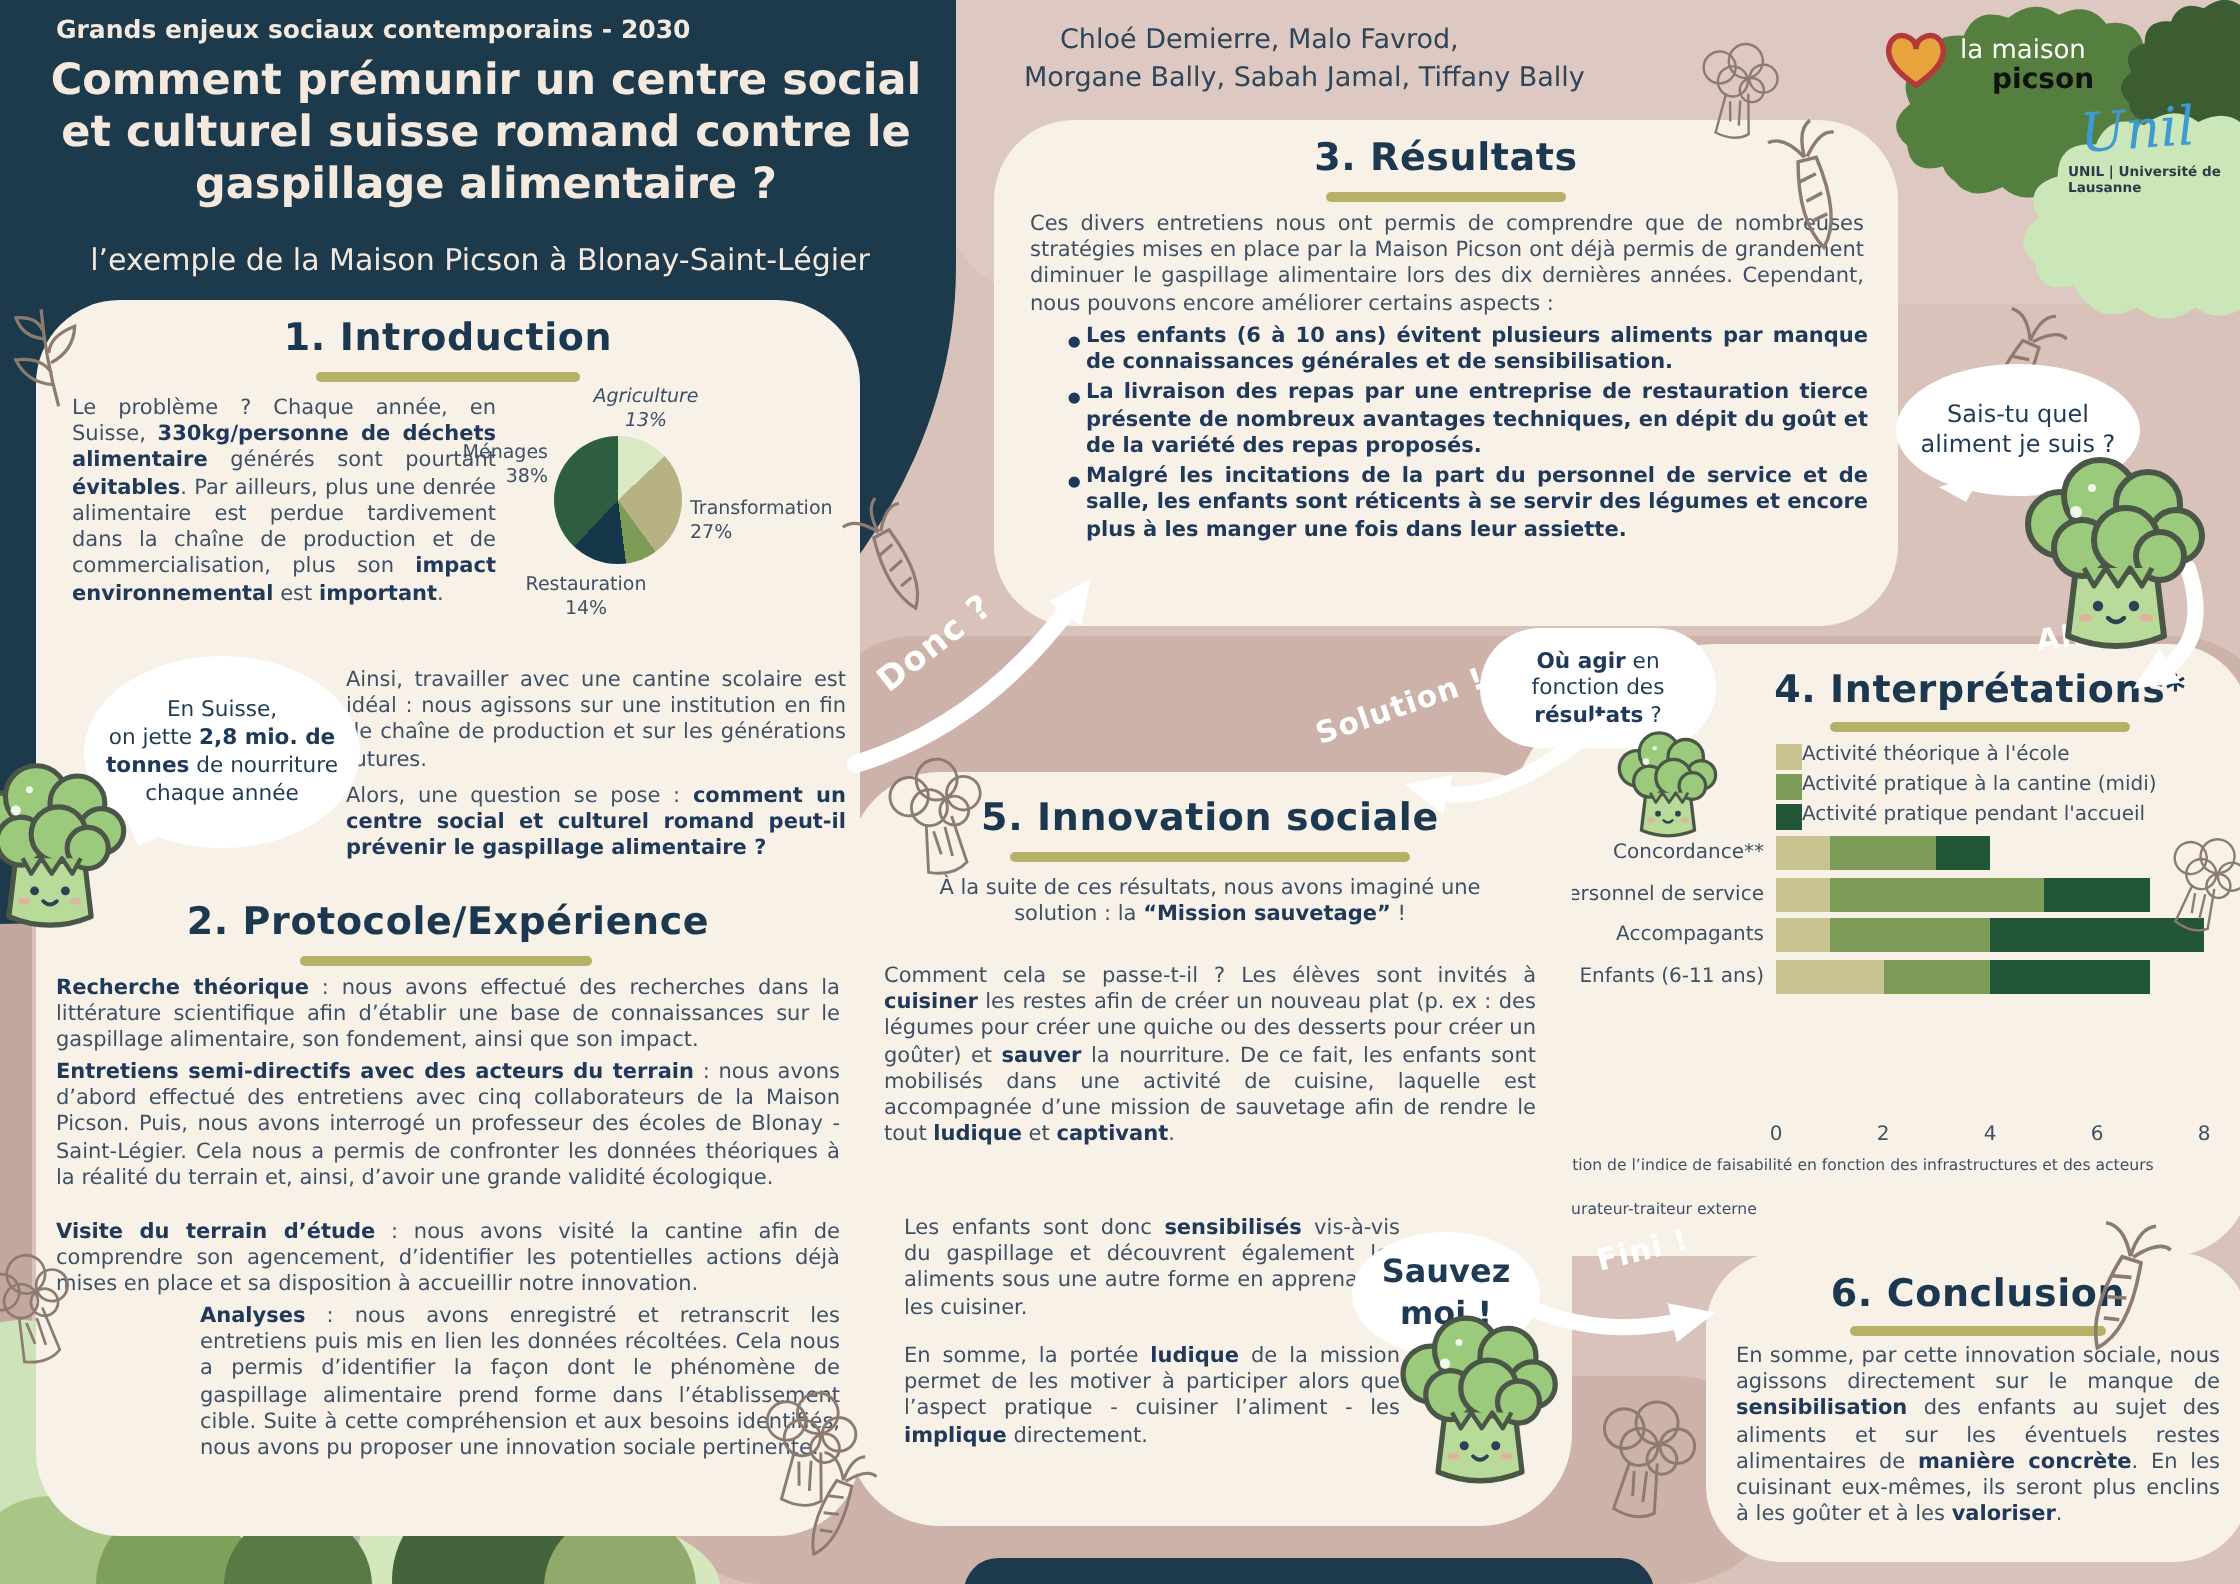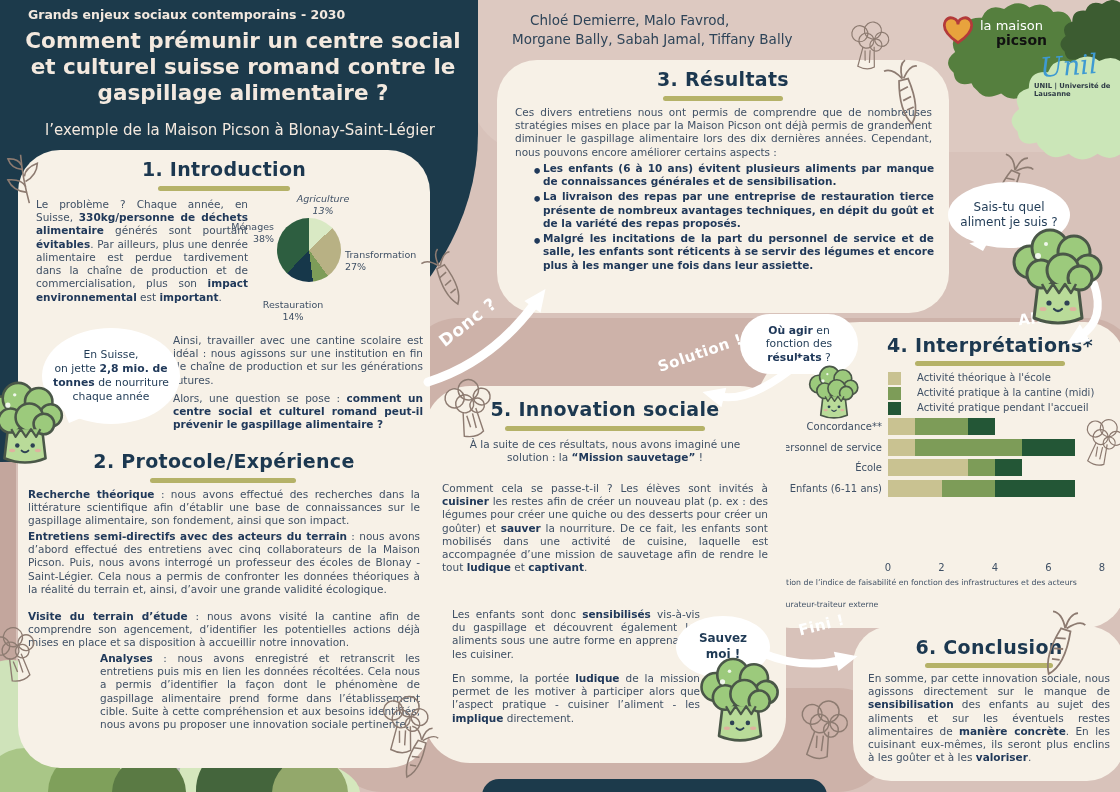--- a/index.html
+++ b/index.html
@@ -12,21 +12,21 @@
   .ul{position:absolute;height:5px;border-radius:3px;background:#b5b268;}
   .body{color:#3f5065;font-size:10.5px;line-height:1.26;text-align:justify;}
   .b{font-weight:bold;color:#20395a;}
   .cream{color:#f3e9df;}
   .bubble{position:absolute;background:#ffffff;display:flex;flex-direction:column;align-items:center;justify-content:center;
           color:#1f3a55;text-align:center;z-index:7;}
   .tailtri{position:absolute;width:0;height:0;border:11px solid transparent;border-top-color:#fff;z-index:7;}
   .flow{position:absolute;color:#ffffff;font-weight:bold;letter-spacing:.6px;z-index:8;}
   .plab{position:absolute;font-size:9.5px;color:#3f5065;line-height:1.22;}
   .pie{position:absolute;border-radius:50%;}
-  .legrow{display:flex;align-items:flex-start;gap:16px;margin-bottom:2px;}
+  .legrow{display:flex;align-items:flex-start;gap:0;margin-bottom:2px;}
   .legrow .sw{width:13px;height:13px;flex:none;}
   .legrow span.lt{font-size:10px;color:#3f5065;line-height:1.25;}
   .brow{display:flex;align-items:center;margin-bottom:3.5px;}
   .blab{width:126px;text-align:right;padding-right:6px;font-size:10px;color:#3f5065;flex:none;white-space:nowrap;}
   .btrack{width:214px;height:17px;display:flex;}
   .bseg{height:100%;}
   .tick{position:absolute;transform:translateX(-50%);font-size:10px;color:#3f5065;}
   .fn{font-size:7.8px;line-height:1.3;color:#3f5065;text-align:left;}
   .bullet{display:flex;margin-bottom:2px;}
   .bullet .bdot{flex:none;width:11px;font-weight:bold;color:#20395a;}
@@ -120,21 +120,21 @@
     <div>13%</div>
 </div>
 <div class="plab" style="left:218px;top:221px;width:56px;text-align:right;z-index:5;">
   <div>Ménages</div>
     <div>38%</div>
 </div>
 <div class="plab" style="left:345px;top:249px;width:84px;text-align:left;z-index:5;">
   <div>Transformation</div>
     <div>27%</div>
 </div>
-<div class="plab" style="left:258px;top:299px;width:70px;text-align:center;z-index:5;">
+<div class="plab" style="left:258px;top:287px;width:70px;text-align:center;z-index:5;">
   <div>Restauration</div>
     <div>14%</div>
 </div>
 
 <div class="abs body" style="left:173px;top:334px;width:250px;z-index:5;">Ainsi, travailler avec une cantine scolaire est idéal : nous agissons sur une institution en fin de chaîne de production et sur les générations futures.</div>
 <div class="abs body" style="left:173px;top:392px;width:250px;z-index:5;"><span>Alors, une question se pose : </span><span class="b">comment un centre social et culturel romand peut-il prévenir le gaspillage alimentaire ?</span></div>
 
 <div class="abs h" style="left:18px;top:450px;width:412px;z-index:5;">2. Protocole/Expérience</div>
 <div class="ul" style="left:150px;top:478px;width:146px;z-index:5;"></div>
 <div class="abs body" style="left:28px;top:488px;width:392px;z-index:5;"><span class="b">Recherche théorique</span><span> : nous avons effectué des recherches dans la littérature scientifique afin d’établir une base de connaissances sur le gaspillage alimentaire, son fondement, ainsi que son impact.</span></div>
@@ -189,25 +189,25 @@
     </div>
     <div class="brow">
       <div class="blab">Personnel de service</div>
       <div class="btrack">
         <div class="bseg" style="width: 12.5%; background: rgb(201, 194, 145);"></div>
         <div class="bseg" style="width: 50%; background: rgb(125, 156, 88);"></div>
         <div class="bseg" style="width: 25%; background: rgb(35, 86, 54);"></div>
       </div>
     </div>
     <div class="brow">
-      <div class="blab">École</div>
+      <div class="blab">Accompagants</div>
       <div class="btrack">
-        <div class="bseg" style="width: 37.5%; background: rgb(201, 194, 145);"></div>
-        <div class="bseg" style="width: 12.5%; background: rgb(125, 156, 88);"></div>
-        <div class="bseg" style="width: 12.5%; background: rgb(35, 86, 54);"></div>
+        <div class="bseg" style="width: 12.5%; background: rgb(201, 194, 145);"></div>
+        <div class="bseg" style="width: 37.5%; background: rgb(125, 156, 88);"></div>
+        <div class="bseg" style="width: 50%; background: rgb(35, 86, 54);"></div>
       </div>
     </div>
     <div class="brow">
       <div class="blab">Enfants (6-11 ans)</div>
       <div class="btrack">
         <div class="bseg" style="width: 25%; background: rgb(201, 194, 145);"></div>
         <div class="bseg" style="width: 25%; background: rgb(125, 156, 88);"></div>
         <div class="bseg" style="width: 37.5%; background: rgb(35, 86, 54);"></div>
       </div>
     </div>
@@ -292,21 +292,21 @@
 <div class="bubble" style="left:948px;top:182px;width:122px;height:66px;border-radius:50%;font-size:12px;font-weight:normal;line-height:1.25;padding:4px 10px;box-sizing:border-box;">Sais-tu quel aliment je suis ?</div>
 <div class="tailtri" style="left:972px;top:240px;transform:rotate(-16deg);"></div>
 
 <div class="bubble" style="left:740px;top:314px;width:118px;height:60px;border-radius:30px;font-size:10.8px;line-height:1.25;">
   <div><span class="b">Où agir</span><span> en</span></div>
   <div>fonction des</div>
   <div><span class="b">résultats</span><span> ?</span></div>
 </div>
 <div class="tailtri" style="left:818px;top:366px;transform:rotate(-38deg);"></div>
 
-<div class="bubble" style="left:676px;top:616px;width:94px;height:62px;border-radius:50%;font-size:12px;font-weight:bold;line-height:1.3;">
+<div class="bubble" style="left:676px;top:616px;width:94px;height:62px;border-radius:50%;font-size:16px;font-weight:bold;line-height:1.3;">
   <div>Sauvez</div>
   <div>moi !</div>
 </div>
 <div class="tailtri" style="left:728px;top:668px;transform:rotate(-42deg);"></div>
 
 <svg class="overlay" width="1120" height="792" viewBox="0 0 1120 792">
   <defs>
     <marker id="ah" markerUnits="userSpaceOnUse" markerWidth="26" markerHeight="26" refX="8" refY="13" orient="auto">
       <path d="M2 3 L24 13 L2 23 Z" fill="#ffffff"></path>
     </marker>

